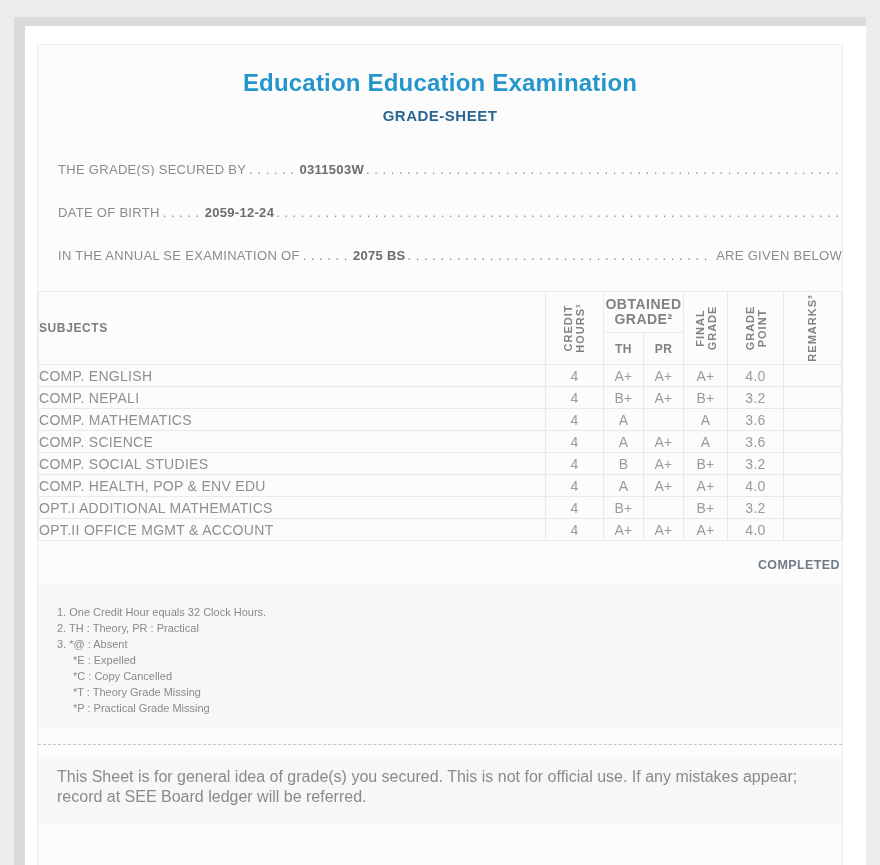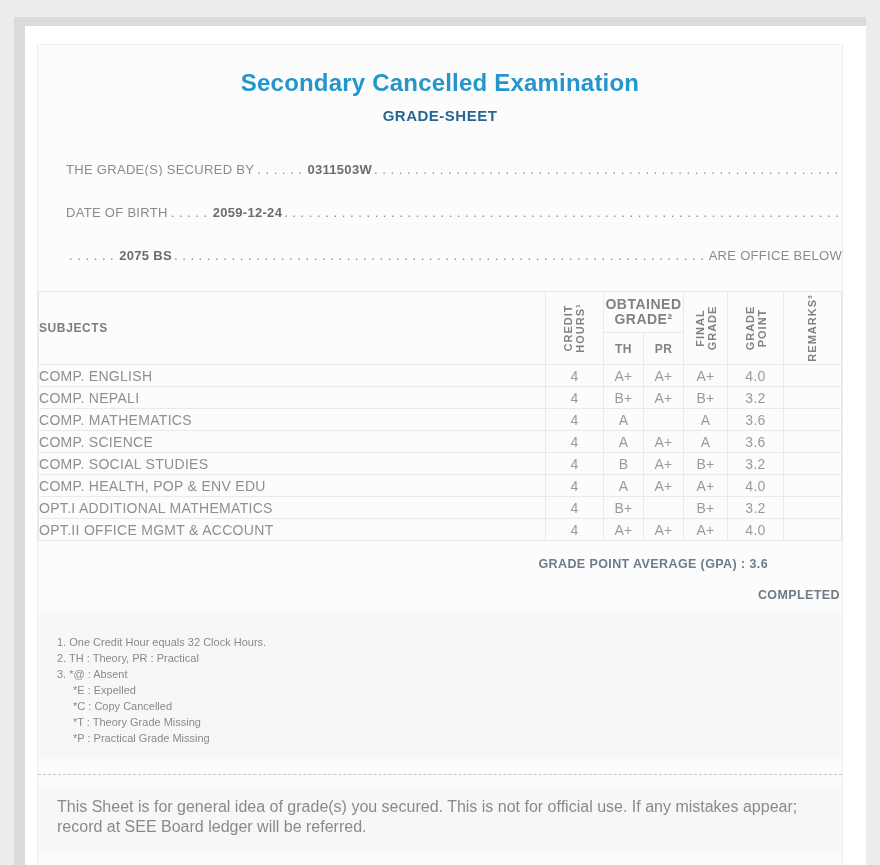--- a/index.html
+++ b/index.html
@@ -21,21 +21,21 @@
   .doc-title{
     margin-top:24px;text-align:center;
     font-size:24px;font-weight:bold;color:var(--accent-title,#2496cb);
     letter-spacing:0.2px;line-height:28px;
   }
   .doc-subtitle{
     margin-top:9px;text-align:center;
     font-size:15px;font-weight:bold;color:var(--accent-subtitle,#2a6690);
     letter-spacing:0.5px;line-height:20px;
   }
-  .info-lines{margin:36px 0 0 28px;}
+  .info-lines{margin:36px 0 0 20px;}
   .info-line{
     display:flex;align-items:baseline;white-space:nowrap;overflow:hidden;
     font-size:13px;color:#8b8b8b;letter-spacing:0.3px;height:14px;
     margin-bottom:29px;
   }
   .info-line .lbl{flex:none;}
   .info-line .dots{letter-spacing:0.5px;flex:none;padding:0 3px;}
   .info-line .val{flex:none;font-weight:bold;color:#6c6c6c;padding:0 2px;}
   .info-line .fill{flex:1;overflow:hidden;letter-spacing:0.5px;}
   .info-line .sfx{flex:none;padding-left:5px;}
@@ -98,41 +98,42 @@
   }
   .note-title{font-size:12px;font-weight:bold;color:#6d6d6d;line-height:18px;}
   .note-body{font-size:16px;color:#8a8a8a;line-height:20px;width:762px;}
 </style>
 </head>
 <body>
 
 <div class="panel">
   <div class="card">
 
-    <div class="doc-title">Secondary Cancelled Examination</div>
+    <div class="doc-title">Education Education Examination</div>
     <div class="doc-subtitle">GRADE-SHEET</div>
 
     <div class="info-lines">
       <div class="info-line">
         <span class="lbl">THE GRADE(S) SECURED BY</span>
         <span class="dots">. . . . . .</span>
         <span class="val">0311503W</span>
         <span class="fill">. . . . . . . . . . . . . . . . . . . . . . . . . . . . . . . . . . . . . . . . . . . . . . . . . . . . . . . . . . . . . . . . . . . . . . . . . . . . . . . . . . . . . . . . . . . . . . . . . . . . . . . . . . . . . . . . . . . . . . . . . . . .</span>
       </div>
       <div class="info-line">
         <span class="lbl">DATE OF BIRTH</span>
         <span class="dots">. . . . .</span>
         <span class="val">2059-12-24</span>
         <span class="fill">. . . . . . . . . . . . . . . . . . . . . . . . . . . . . . . . . . . . . . . . . . . . . . . . . . . . . . . . . . . . . . . . . . . . . . . . . . . . . . . . . . . . . . . . . . . . . . . . . . . . . . . . . . . . . . . . . . . . . . . . . . . .</span>
       </div>
       <div class="info-line">
+        <span class="lbl">IN THE ANNUAL SE EXAMINATION OF</span>
         <span class="dots">. . . . . .</span>
         <span class="val">2075 BS</span>
         <span class="fill">. . . . . . . . . . . . . . . . . . . . . . . . . . . . . . . . . . . . . . . . . . . . . . . . . . . . . . . . . . . . . . . . . . . . . . . . . . . . . . . . . . . . . . . . . . . . . . . . . . . . . . . . . . . . . . . . . . . . . . . . . . . .</span>
-        <span class="sfx">ARE OFFICE BELOW</span>
+        <span class="sfx">ARE GIVEN BELOW</span>
       </div>
     </div>
 
     <table class="grades">
       <colgroup>
         <col style="width:auto">
           <col style="width:58px">
           <col style="width:40px">
         <col style="width:40px">
           <col style="width:44px">
@@ -234,24 +235,20 @@
           <td class="cell">4</td>
           <td class="cell">A+</td>
           <td class="cell">A+</td>
           <td class="cell">A+</td>
           <td class="cell">4.0</td>
           <td class="cell"></td>
         </tr>
       </tbody>
     </table>
 
-    <div class="gpa-line">
-      <span>GRADE POINT AVERAGE (GPA) :</span>
-      <span>3.6</span>
-    </div>
     <div class="status-line">COMPLETED</div>
 
     <div class="footnotes">
       <div class="fn-line">1. One Credit Hour equals 32 Clock Hours.</div>
       <div class="fn-line">2. TH : Theory, PR : Practical</div>
       <div class="fn-line">3. *@ : Absent</div>
       <div class="fn-line fn-indent">*E : Expelled</div>
       <div class="fn-line fn-indent">*C : Copy Cancelled</div>
       <div class="fn-line fn-indent">*T : Theory Grade Missing</div>
       <div class="fn-line fn-indent">*P : Practical Grade Missing</div>

